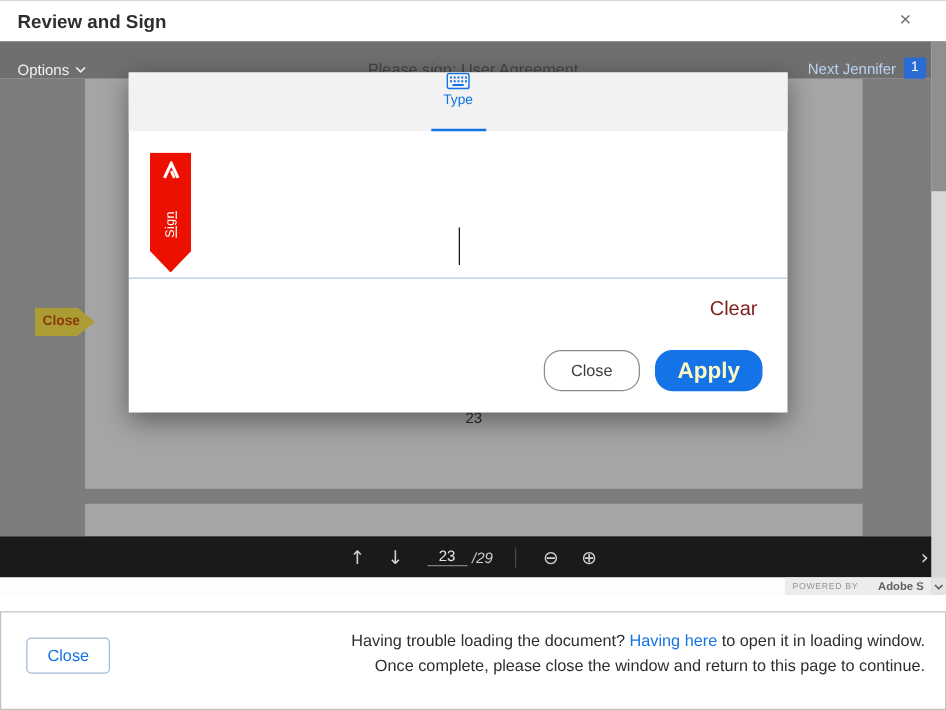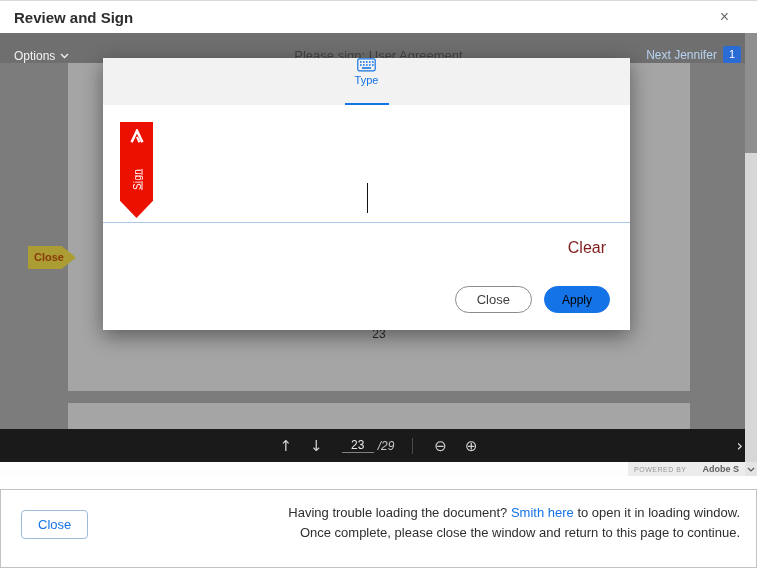--- a/index.html
+++ b/index.html
@@ -98,21 +98,21 @@
   .clear-link { position: absolute; right: 24px; top: 181px; font-size: 16px; color: #7f1d1d; cursor: pointer; }
 
   .modal-btns { position: absolute; right: 20px; bottom: 17px; display: flex; gap: 12px; }
   .btn-close-modal {
     background: #fff; border: 1px solid #8b8b8b; border-radius: 14px;
     font-size: 13px; color: #3f3f3f; padding: 5px 21px; cursor: pointer;
     font-family: "Liberation Sans", sans-serif;
   }
   .btn-apply {
     background: #1473e6; border: 1px solid #1473e6; border-radius: 14px;
-    font-size: 12px; color: #000000; font-weight: normal; padding: 5px 17px; cursor: pointer;
+    font-size: 18px; color: #fef9c3; font-weight: bold; padding: 5px 17px; cursor: pointer;
     font-family: "Liberation Sans", sans-serif;
   }
 
   
   .pager-bar {
     position: absolute; top: 428px; left: 0; right: 0; height: 33px;
     background: #1a1a1a; display: flex; align-items: center; justify-content: center;
     color: #c9c9c9;
   }
   .pager-group { display: flex; align-items: center; gap: 0; }
@@ -270,17 +270,17 @@
     <svg width="8" height="5" viewBox="0 0 8 5">
         <path d="M1 1 L4 4 L7 1" stroke="#555" stroke-width="1.2" fill="none"></path>
       </svg>
   </div>
 </div>
 
 <div class="footer">
   <button class="btn-close-footer">Close</button>
   <div class="footer-text">
     <div>
-      <span>Having trouble loading the document?  </span><span class="footer-link">Smith here</span><span> to open it in loading window.</span>
+      <span>Having trouble loading the document?  </span><span class="footer-link">Having here</span><span> to open it in loading window.</span>
     </div>
     <div>Once complete, please close the window and return to this page to continue.</div>
   </div>
 </div>
 
 </body></html>

